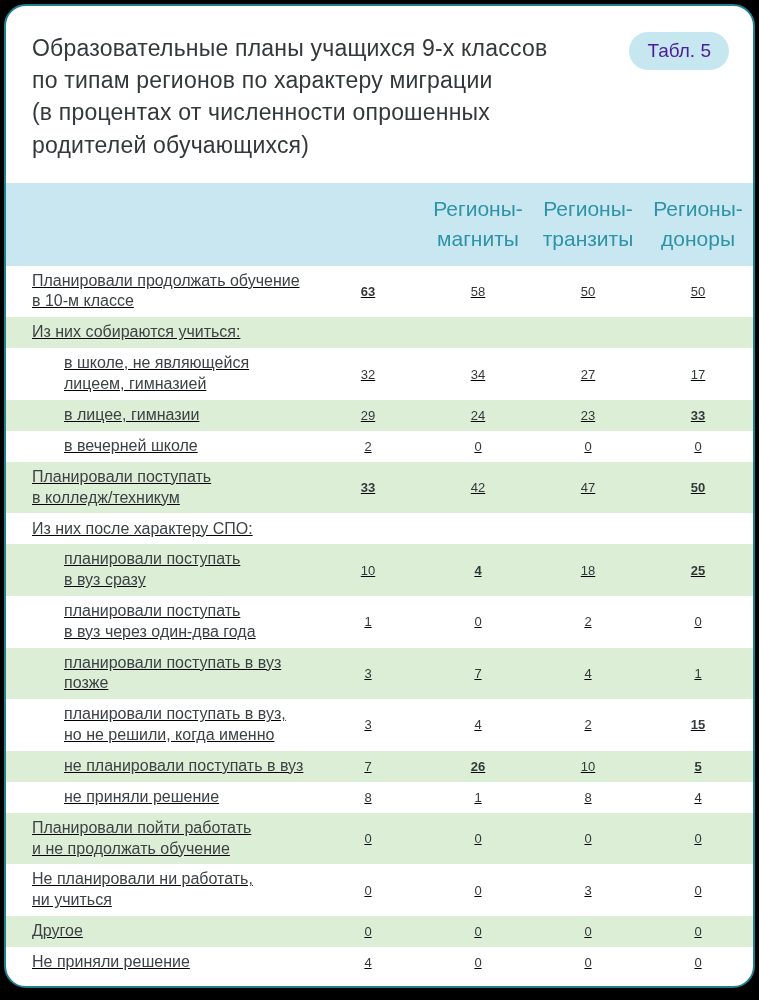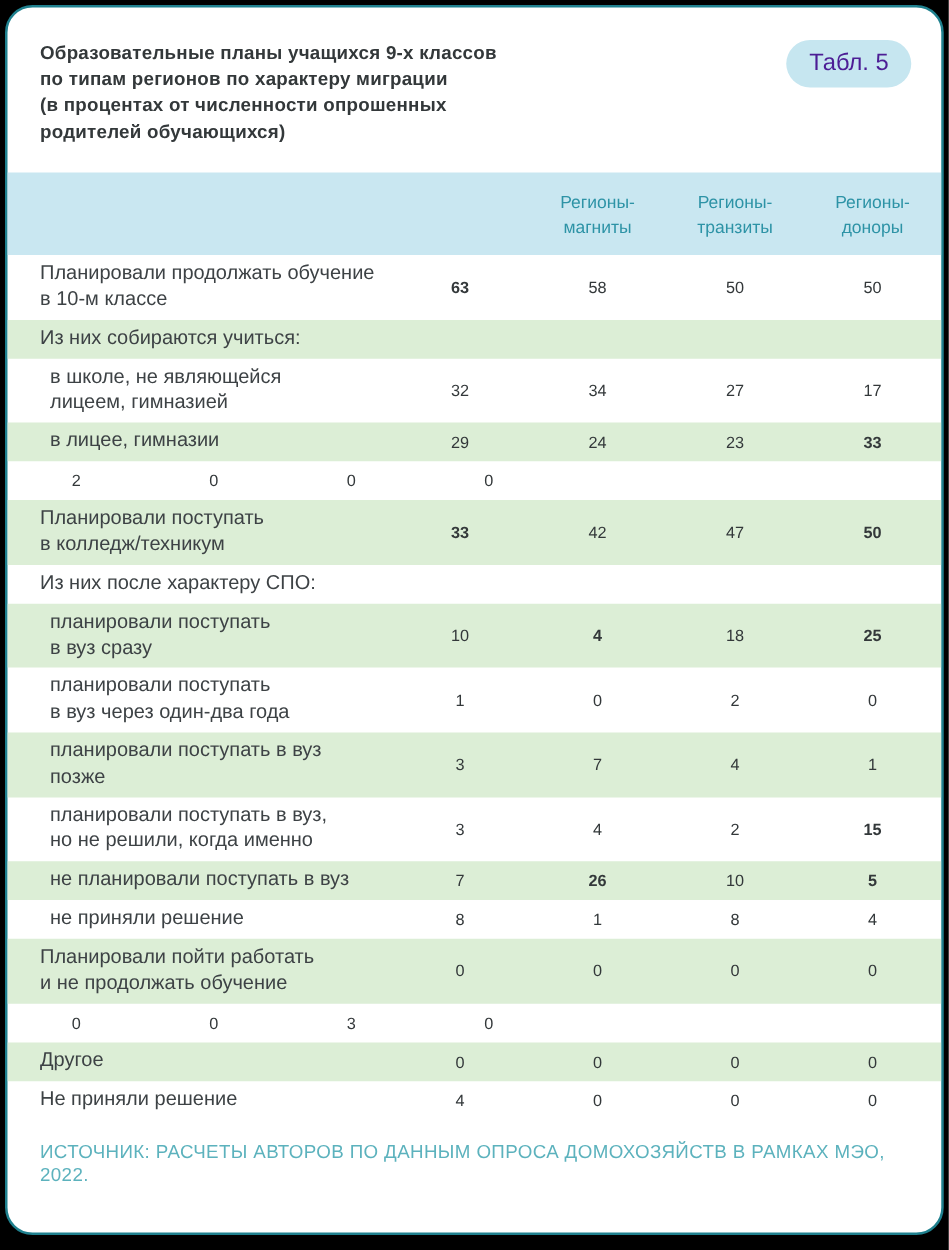--- a/index.html
+++ b/index.html
@@ -19,24 +19,24 @@
     border-radius: 22px;
     overflow: hidden;
   }
   .title-block {
     display: flex;
     align-items: flex-start;
     padding: 26px 24px 0 26px;
   }
   .title {
     flex: 1;
-    font-size: 15px;
+    font-size: 23px;
     line-height: 1.4;
     color: #33383a;
-    font-weight: 700;
+    font-weight: 400;
     white-space: pre-line;
     letter-spacing: 0.2px;
   }
   .badge {
     background: #c6e6f0;
     color: #4c1d95;
     font-size: 19px;
     padding: 8px 18px;
     border-radius: 20px;
     margin-top: 0px;
@@ -48,42 +48,42 @@
     background: #c9e7f1;
     margin-top: 22px;
     padding: 11px 0;
     min-height: 66px;
   }
   .spacer { flex: 1; }
   .col {
     width: 110px;
     text-align: center;
     color: #2d93a6;
-    font-size: 14px;
+    font-size: 21px;
     line-height: 1.45;
     white-space: pre-line;
   }
-  .tbody { width: 100%; }
+  .tbody { width: 100%; text-decoration: underline; }
   .row {
     display: flex;
     align-items: center;
     padding: 5px 0;
     min-height: 31px;
   }
   .row.green { background: #dceed6; }
   .label {
     flex: 1;
     font-size: 16px;
     line-height: 1.3;
     color: #3d4245;
     white-space: pre-line;
     padding-left: 26px;
   }
   .label.indent1 { }
-  .label.indent2 { padding-left: 34px; }
+  .label.indent2 { padding-left: 58px; }
   .val {
     width: 110px;
     text-align: center;
     font-size: 13px;
     color: #33383a;
   }
   .val.bold { font-weight: 700; }
   .source {
     padding: 16px 26px 0 26px;
     color: #5cb2bd;
@@ -140,20 +140,21 @@
 
   <div class="row green">
     <div class="label indent2">в лицее, гимназии</div>
   <div class="val">29</div>
         <div class="val">24</div>
         <div class="val">23</div>
         <div class="val bold">33</div>
       </div>
 
   <div class="row">
+    <div class="label indent2">в вечерней школе</div>
   <div class="val">2</div>
         <div class="val">0</div>
         <div class="val">0</div>
         <div class="val">0</div>
       </div>
 
   <div class="row green">
     <div class="label">Планировали поступать
 в колледж/техникум</div>
   <div class="val bold">33</div>
@@ -221,20 +222,22 @@
   <div class="row green">
     <div class="label">Планировали пойти работать
 и не продолжать обучение</div>
   <div class="val">0</div>
         <div class="val">0</div>
         <div class="val">0</div>
         <div class="val">0</div>
       </div>
 
   <div class="row">
+    <div class="label">Не планировали ни работать,
+ни учиться</div>
   <div class="val">0</div>
         <div class="val">0</div>
         <div class="val">3</div>
         <div class="val">0</div>
       </div>
 
   <div class="row green">
     <div class="label">Другое</div>
   <div class="val">0</div>
         <div class="val">0</div>

